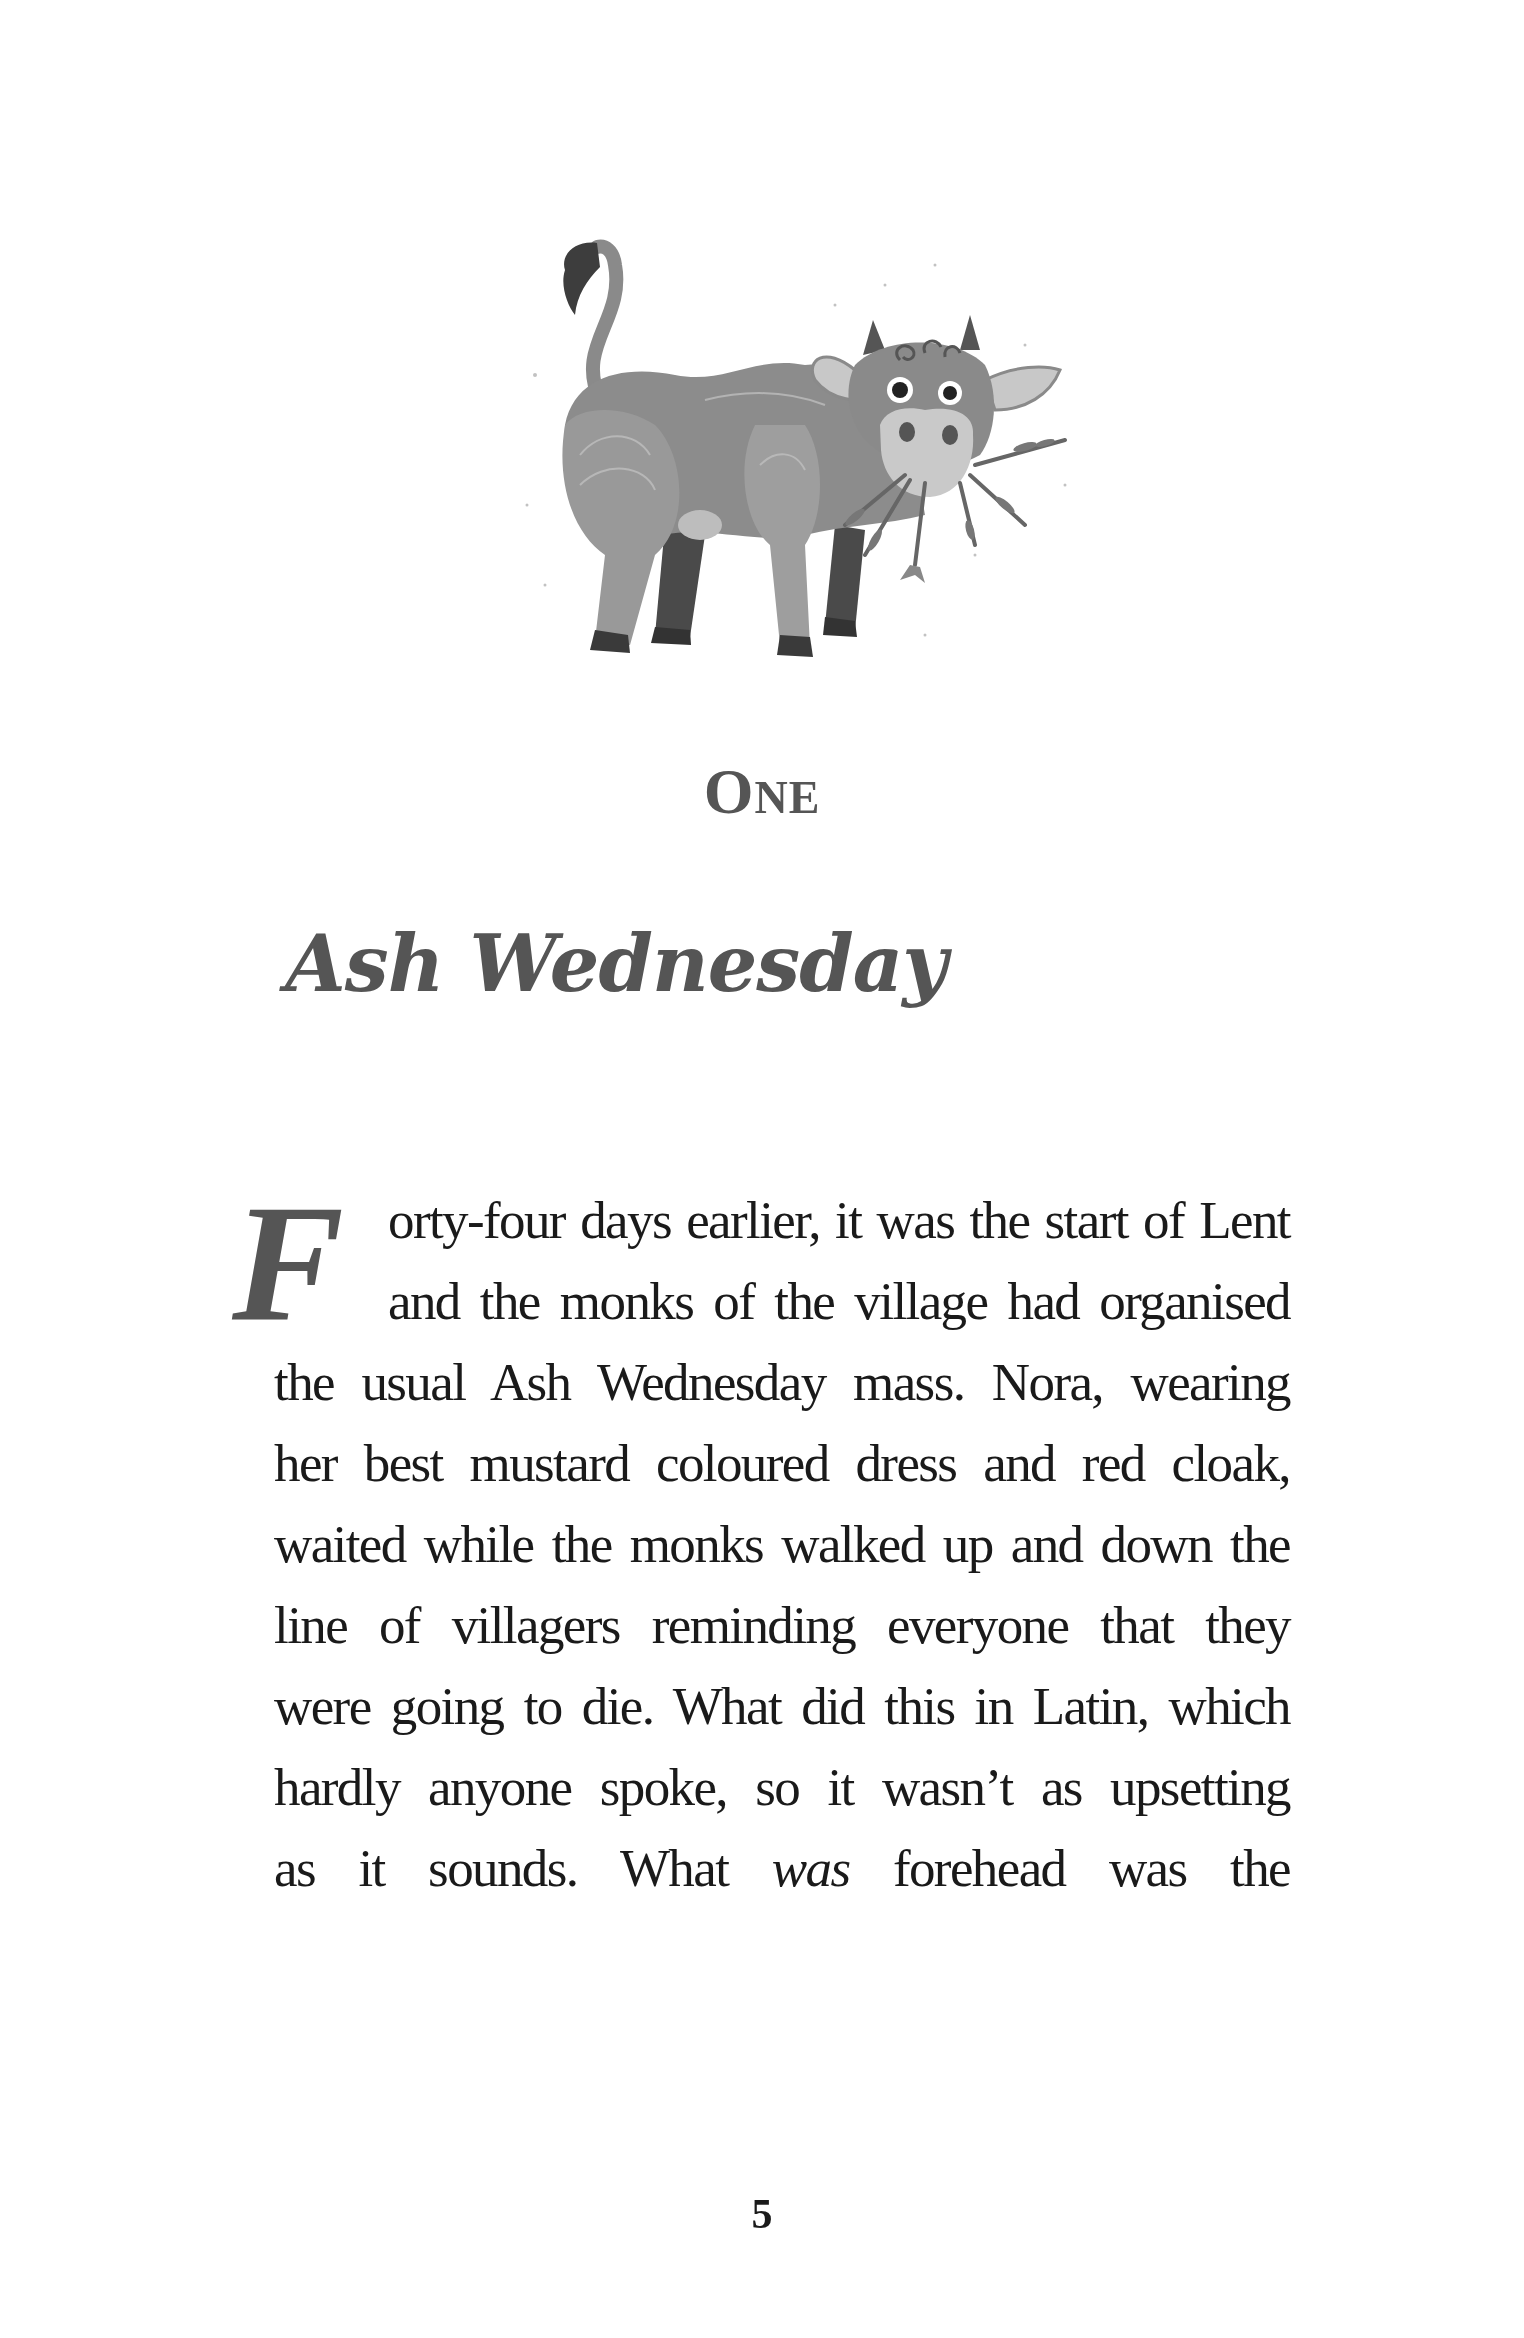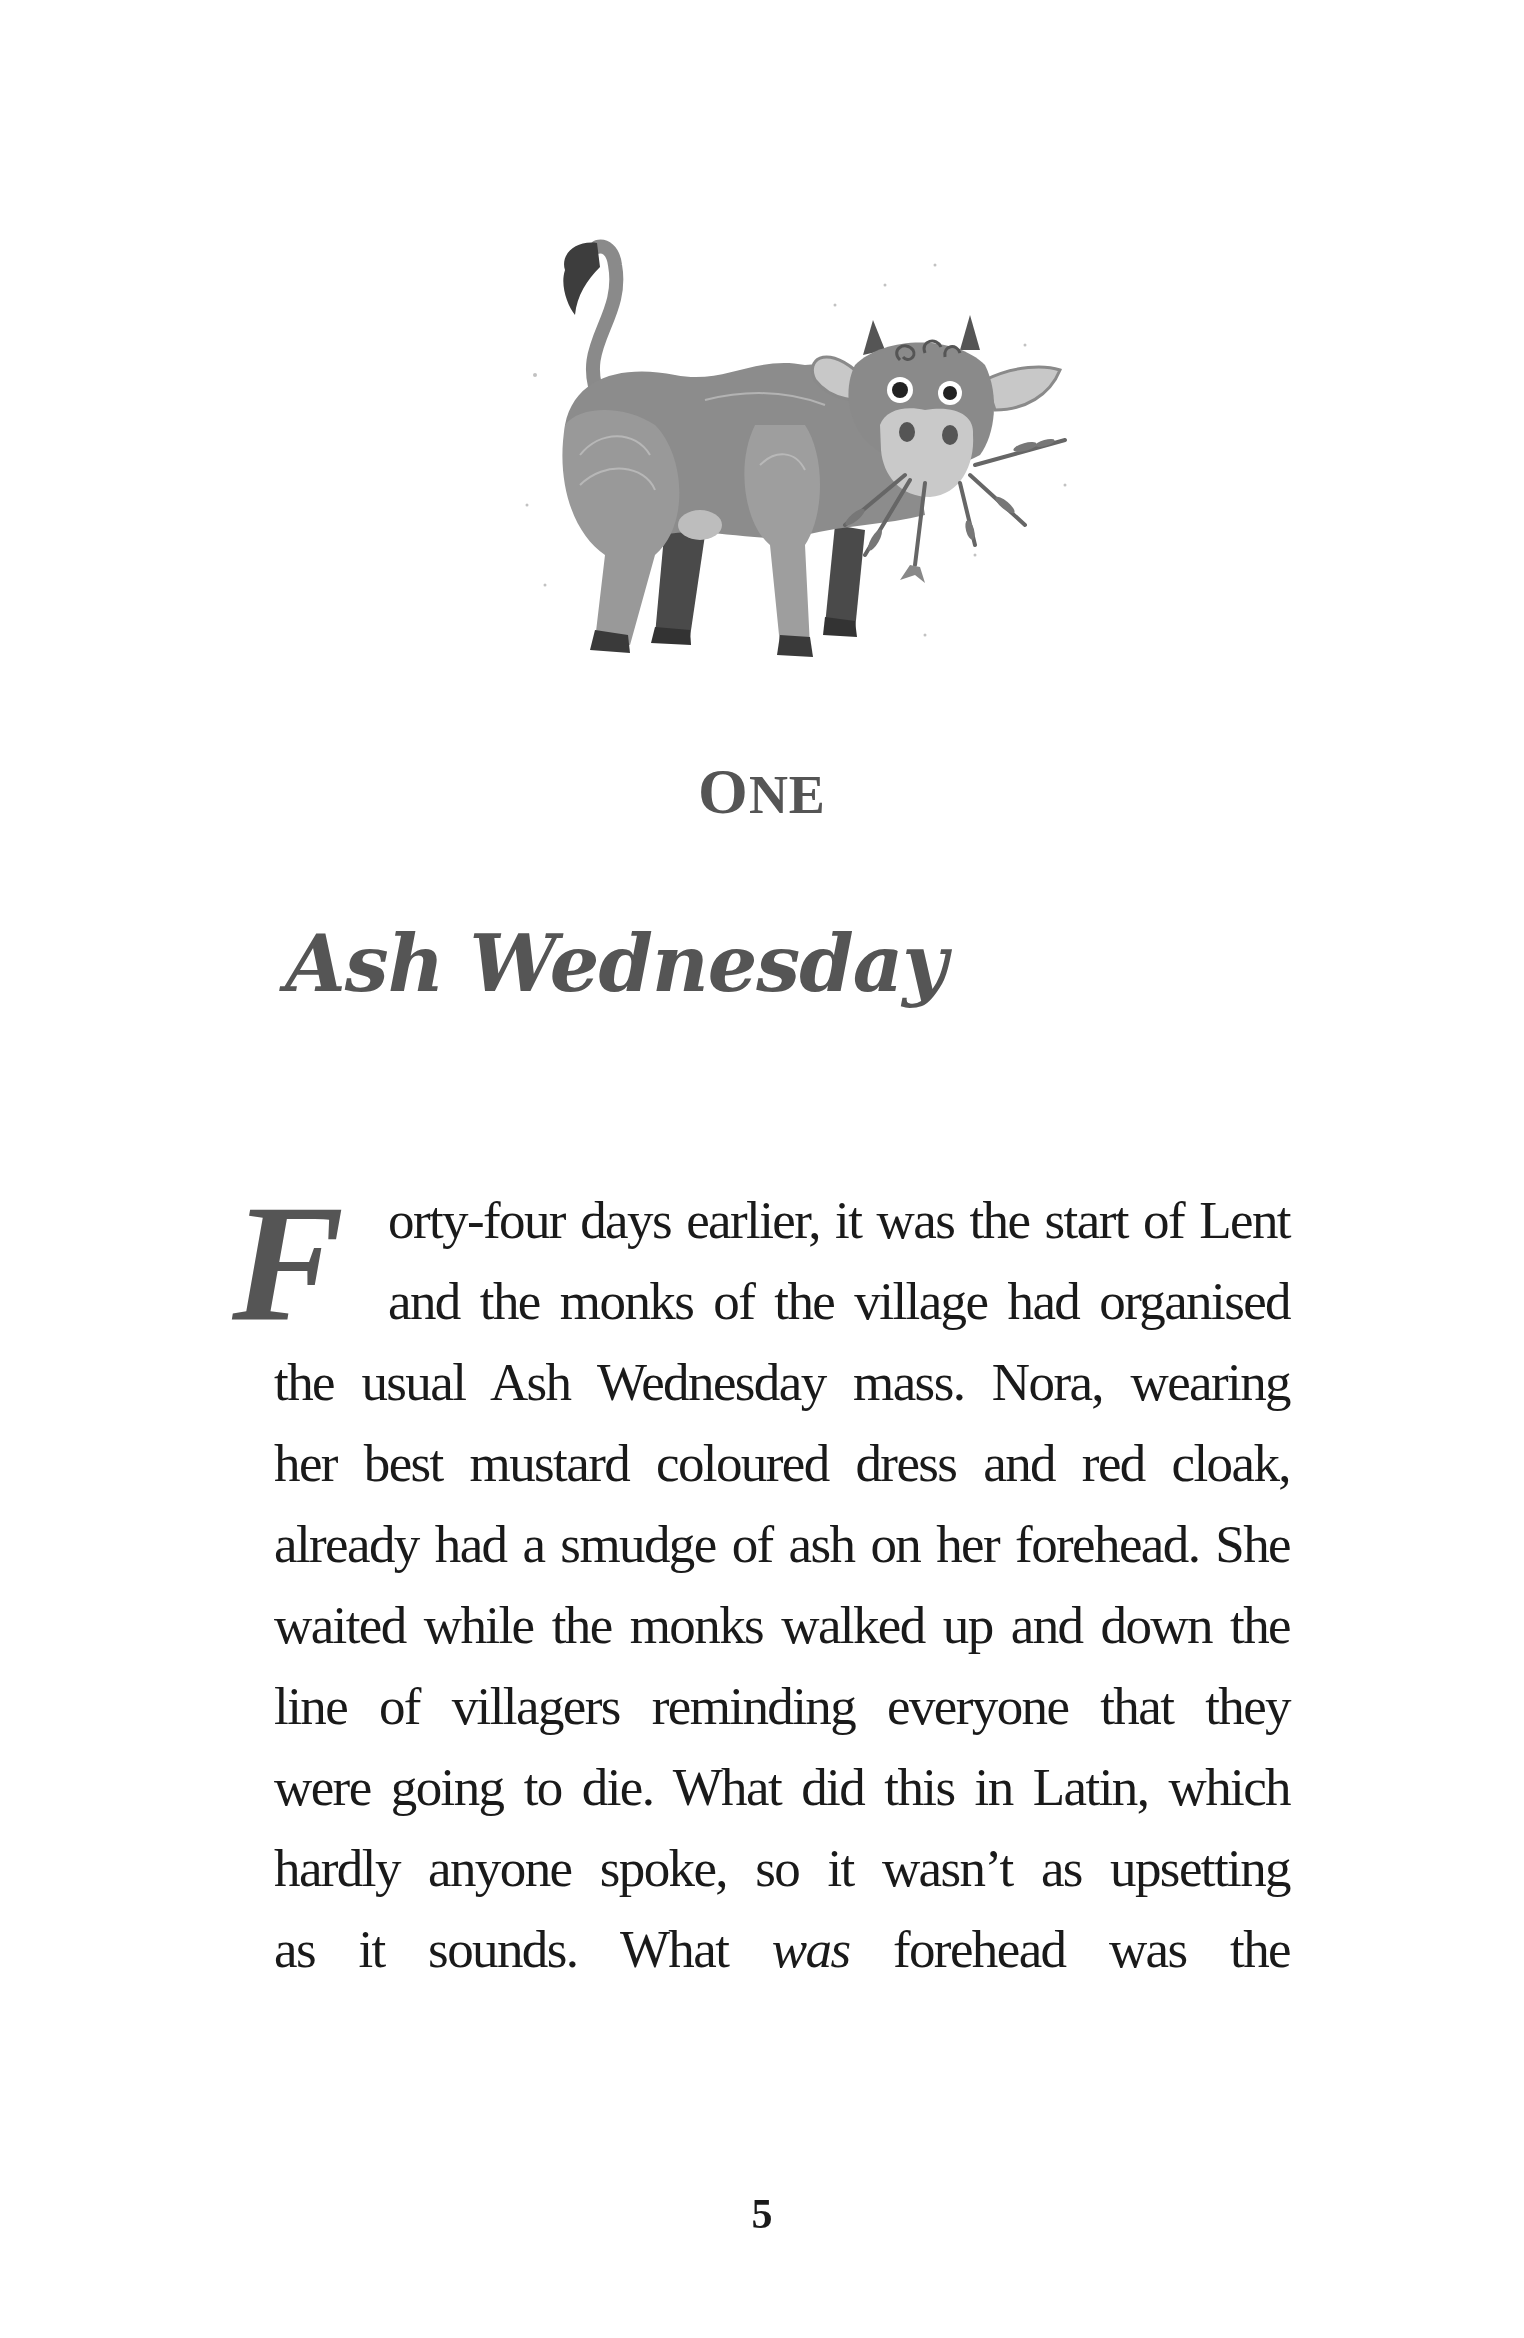--- a/index.html
+++ b/index.html
@@ -4,21 +4,21 @@
 <style>
   html, body { margin: 0; padding: 0; background: #ffffff; }
   body { width: 1524px; height: 2338px; position: relative; overflow: hidden; }
   .page { position: absolute; left: 0; top: 0; width: 1524px; height: 2338px; background: #fff; }
   .illustration { position: absolute; left: 505px; top: 225px; width: 590px; height: 450px; }
   .chapter-number {
     position: absolute; left: 0; width: 1524px; top: 755px; text-align: center;
     font-family: "Liberation Serif", "DejaVu Serif", serif; font-weight: bold;
     color: #555555; font-size: 64px; letter-spacing: 1px;
   }
-  .chapter-number .sc { font-size: 54px; }
+  .chapter-number .sc { font-size: 46px; }
   .chapter-title {
     position: absolute; left: 0; width: 1232px; top: 918px; text-align: center;
     font-family: "DejaVu Serif", "Liberation Serif", serif; font-style: italic; font-weight: bold;
     color: #555555; font-size: 78px; letter-spacing: -1px;
   }
   .body-text {
     position: absolute; left: 236px; top: 1180px; width: 1054px;
     font-family: "Liberation Serif", "DejaVu Serif", serif; color: #1a1a1a;
     font-size: 53px; line-height: 81px; text-align: justify; letter-spacing: -1.6px;
   }
@@ -130,21 +130,20 @@
 
   <div class="chapter-title">Ash Wednesday</div>
 
   <div class="dropcap">F</div>
 
   <div class="body-text">
     <span class="line indent">orty-four days earlier, it was the start of Lent</span>
     <span class="line indent">and the monks of the village had organised</span>
     <span class="line">the usual Ash Wednesday mass. Nora, wearing</span>
     <span class="line">her best mustard coloured dress and red cloak,</span>
-    <span class="line">already had a smudge of ash on her forehead. She</span>
     <span class="line">waited while the monks walked up and down the</span>
     <span class="line">line of villagers reminding everyone that they</span>
     <span class="line">were going to die. What did this in Latin, which</span>
     <span class="line">hardly anyone spoke, so it wasn’t as upsetting</span>
     <span class="line"><span>as it sounds. What </span><span class="emph">was</span><span> forehead was the</span></span>
   </div>
 
   <div class="page-number">5</div>
 </div>
 

